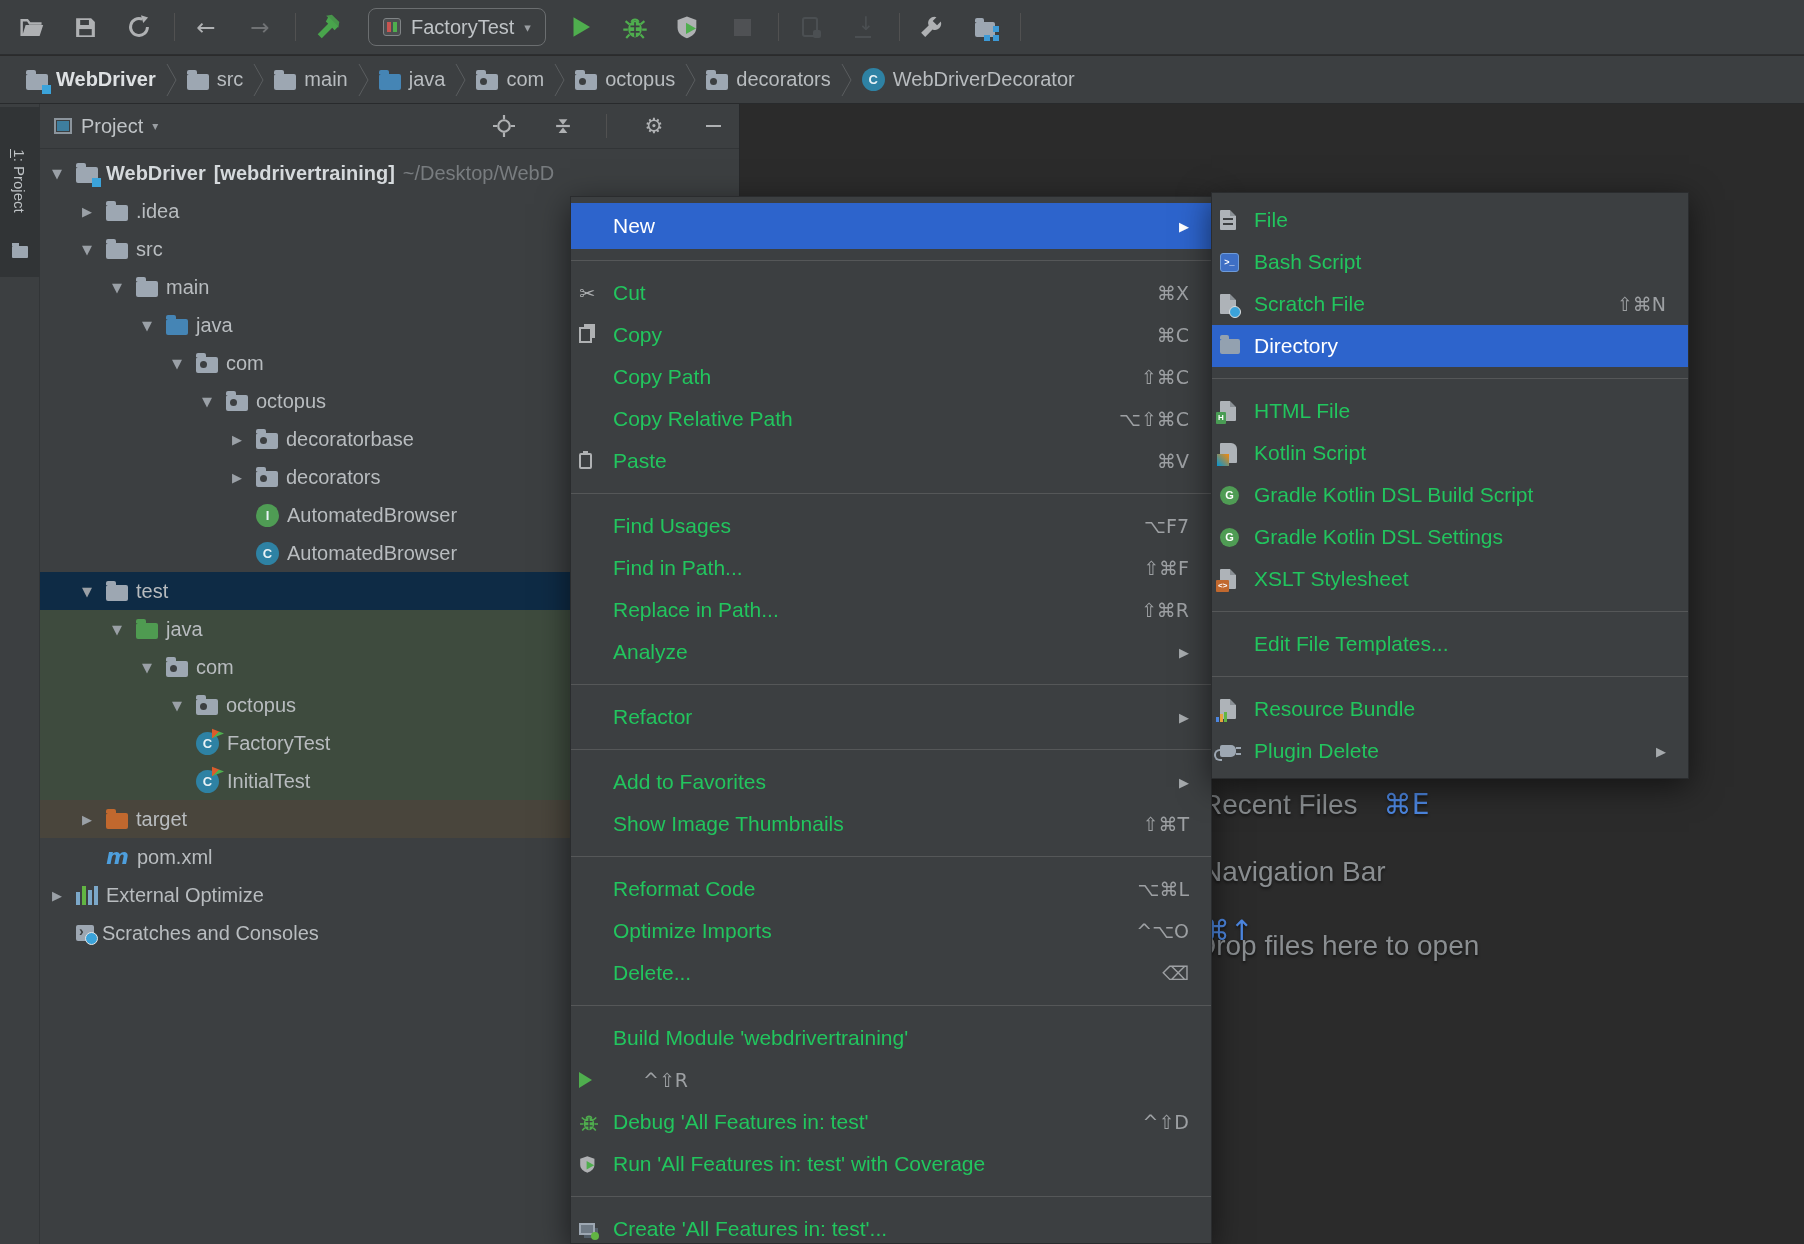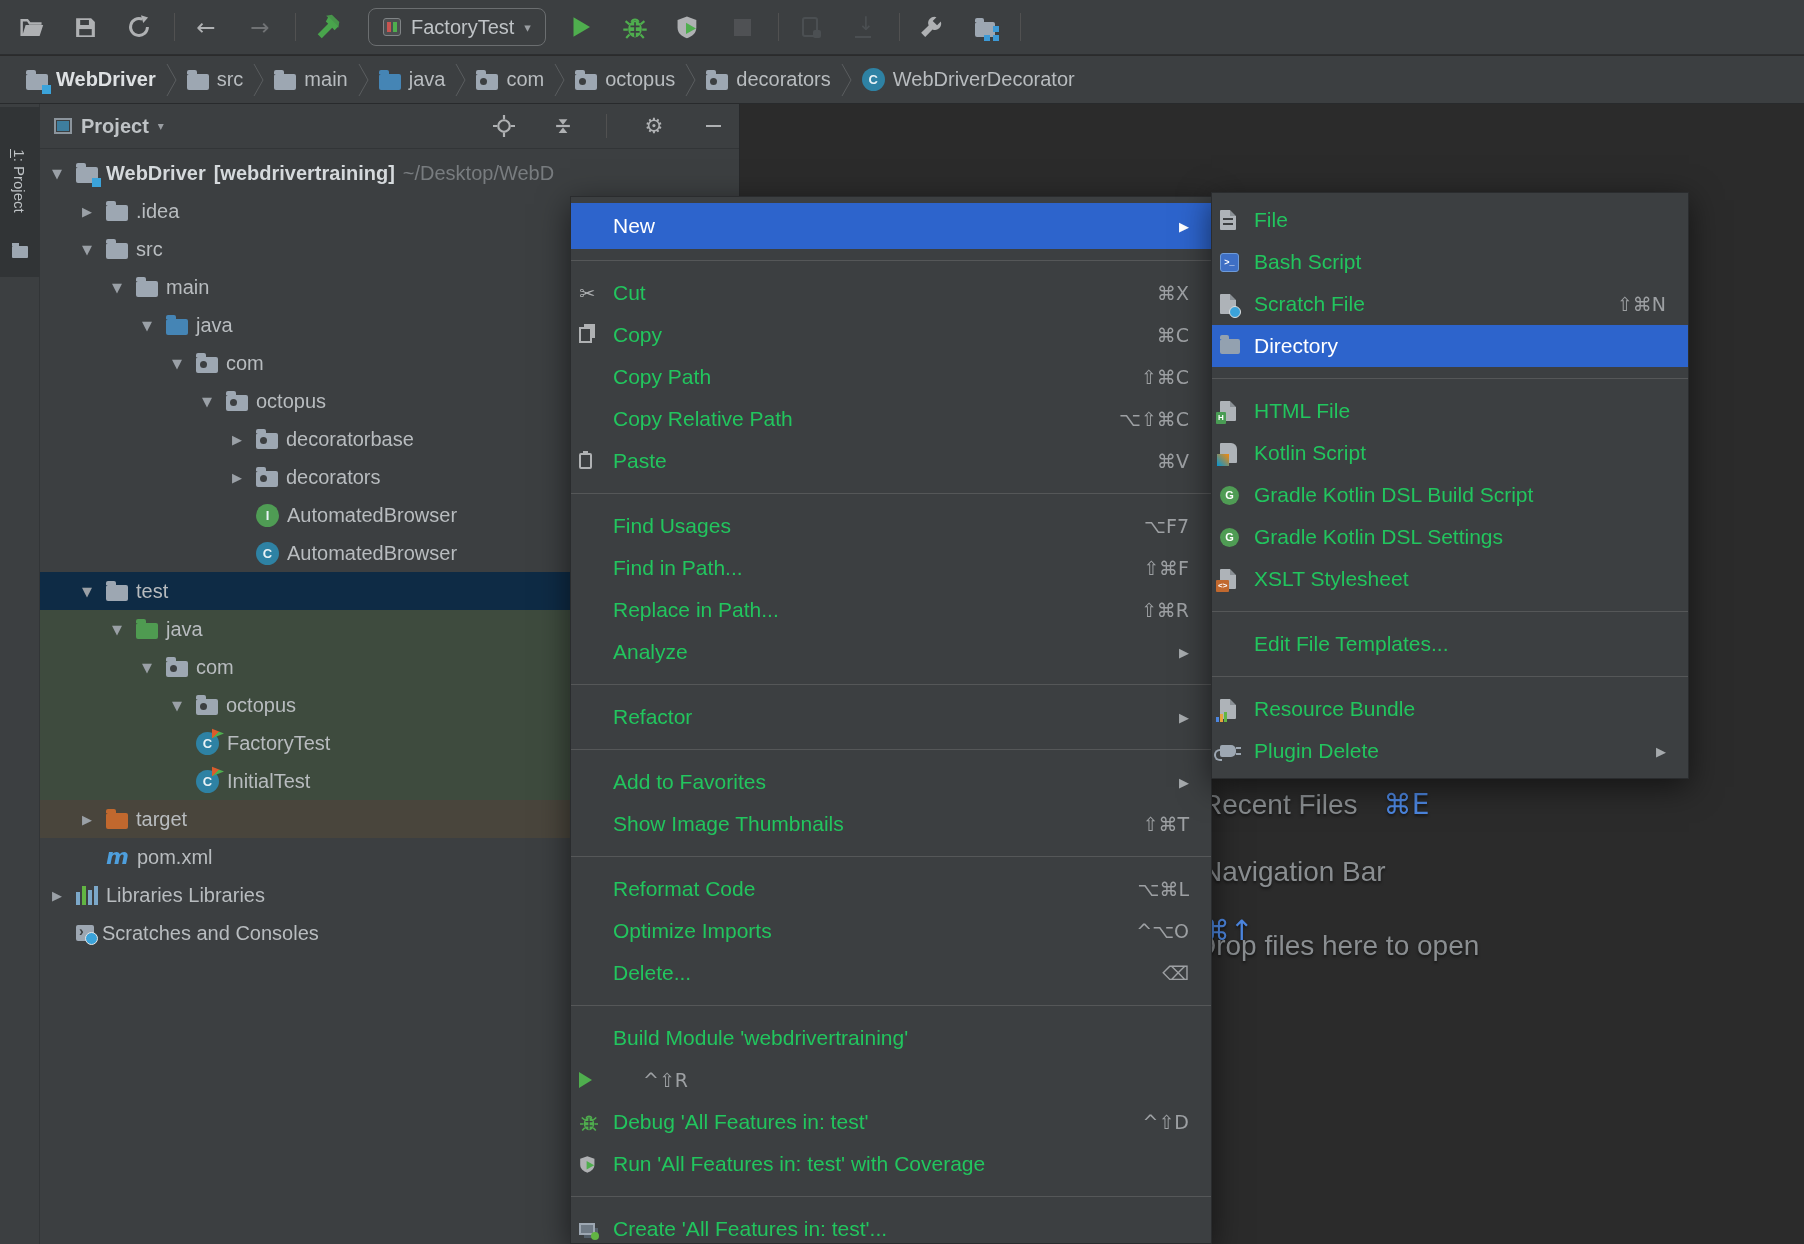--- a/index.html
+++ b/index.html
@@ -69,21 +69,21 @@
     width:16px; height:110px; display:flex; align-items:center; justify-content:center; }
   .vtext .unum { border-bottom:1px solid #BFC3C6; }
   .minifold { width:16px; height:12px; background:#9DA7B2; border-radius:1px; position:relative; }
   .minifold::before { content:""; position:absolute; top:-3px; left:0; width:7px; height:3px; background:#9DA7B2; }
 
   
   .panel { position:absolute; left:40px; top:104px; width:700px; height:1140px; background:#3C3F41; border-right:1px solid #27292b; }
   .phead { height:45px; border-bottom:1px solid #323537; display:flex; align-items:center; padding:0 14px; gap:9px; }
   .pwin-ic { width:18px; height:16px; border:2px solid #8C959D; position:relative; flex:none; }
   .pwin-ic::after { content:""; position:absolute; left:1px; top:1px; right:1px; bottom:1px; background:#3E7E9E; }
-  .phead-label { font-size:20px; color:#BFC3C6;font-weight:bold; }
+  .phead-label { font-size:20px; color:#BFC3C6; }
   .phead-caret { font-size:12px; color:#9a9ea2; }
   .phead-sp { flex:1; }
   .ph-ic { margin-left:26px; display:flex; align-items:center; justify-content:center; width:24px; height:24px; }
   .ph-div { width:1px; height:24px; background:#515151; margin-left:22px; }
   .minus-ic { width:15px; height:2px; background:#AFB1B3; }
   .gear-g { font-size:21px; color:#AFB1B3; }
 
   .tree { padding-top:5px; position:relative; }
   .trow { height:38px; display:flex; align-items:center; padding-left:calc(12px + var(--d)*30px); white-space:nowrap; }
   .trow.fx { padding-left:calc(12px + var(--d)*30px + 24px); }
@@ -419,21 +419,21 @@
         <span class="tlabel">pom.xml</span>
       </div>
       <div class="trow" style="--d:0">
         <span class="arr">▶</span>
         <span class="libs">
             <i style="height:13px"></i>
             <i style="height:19px"></i>
             <i style="height:15px"></i>
             <i style="height:19px"></i>
           </span>
-        <span class="tlabel">Libraries Libraries</span>
+        <span class="tlabel">External Optimize</span>
       </div>
       <div class="trow fx" style="--d:0">
         <span class="scr-ic"></span>
         <span class="tlabel">Scratches and Consoles</span>
       </div>
     </div>
   </div>
 
   <div class="editor"></div>
   <div class="hint" style="left:1202px; top:788px;">

